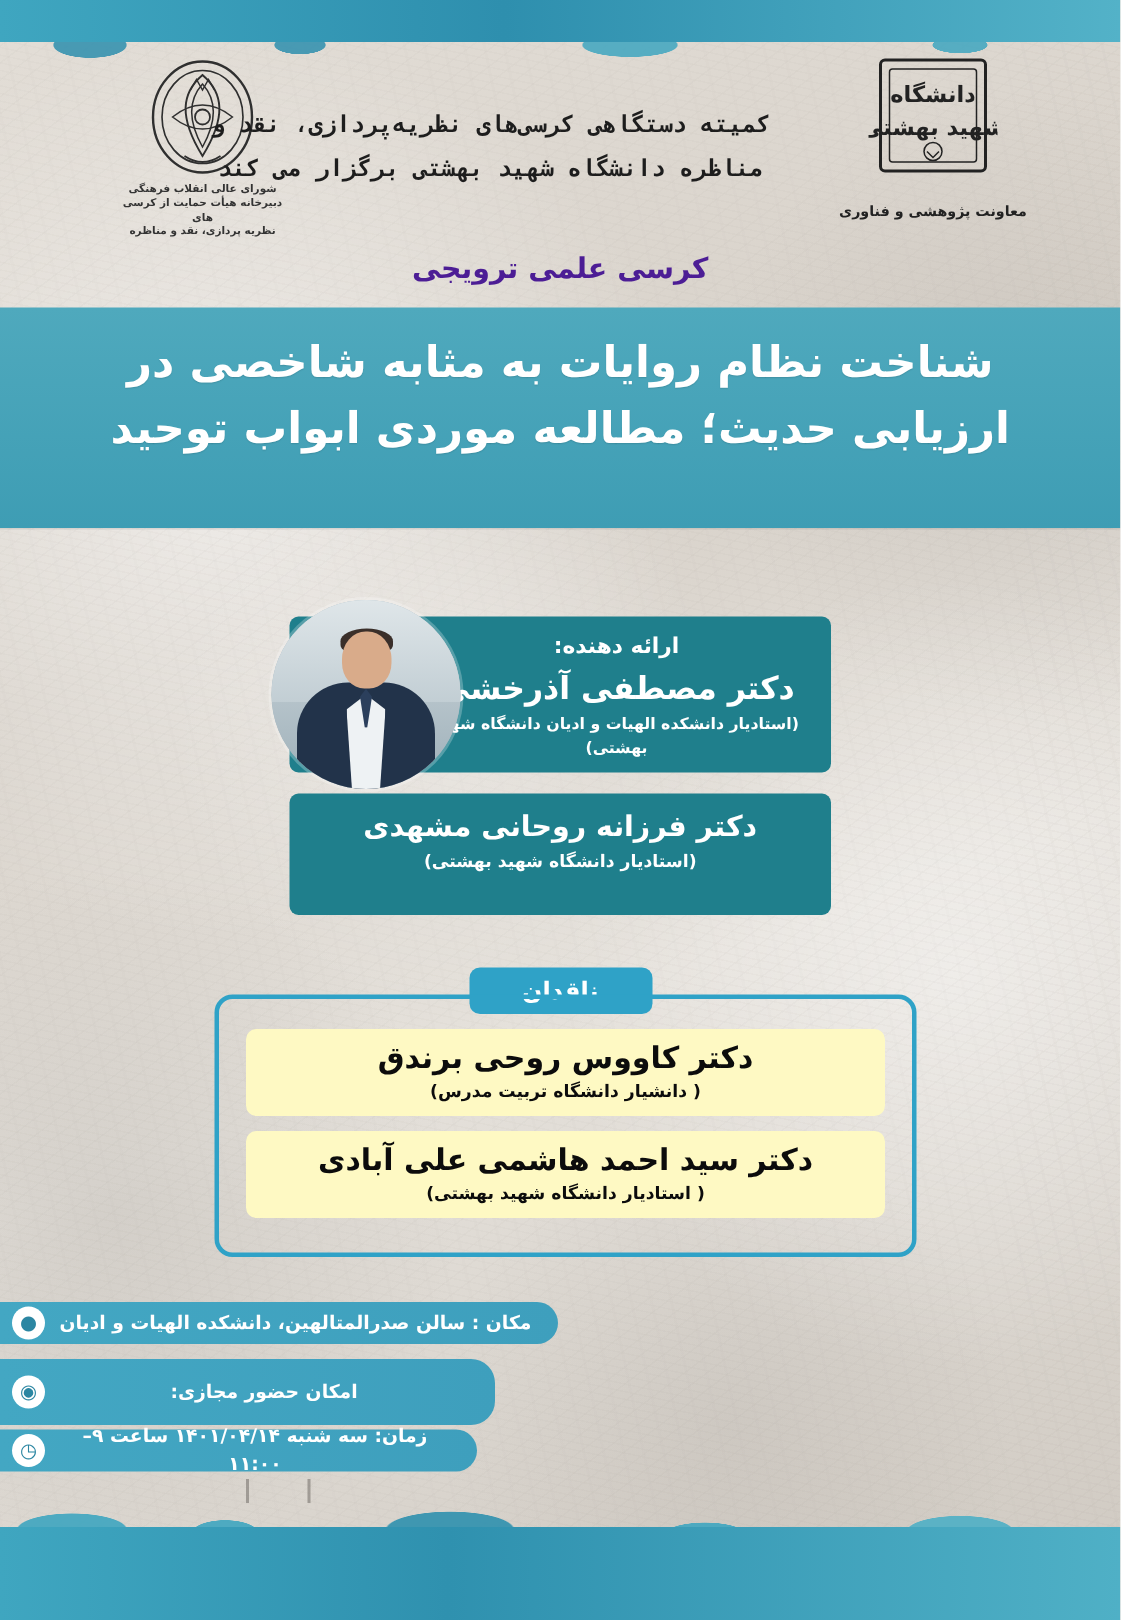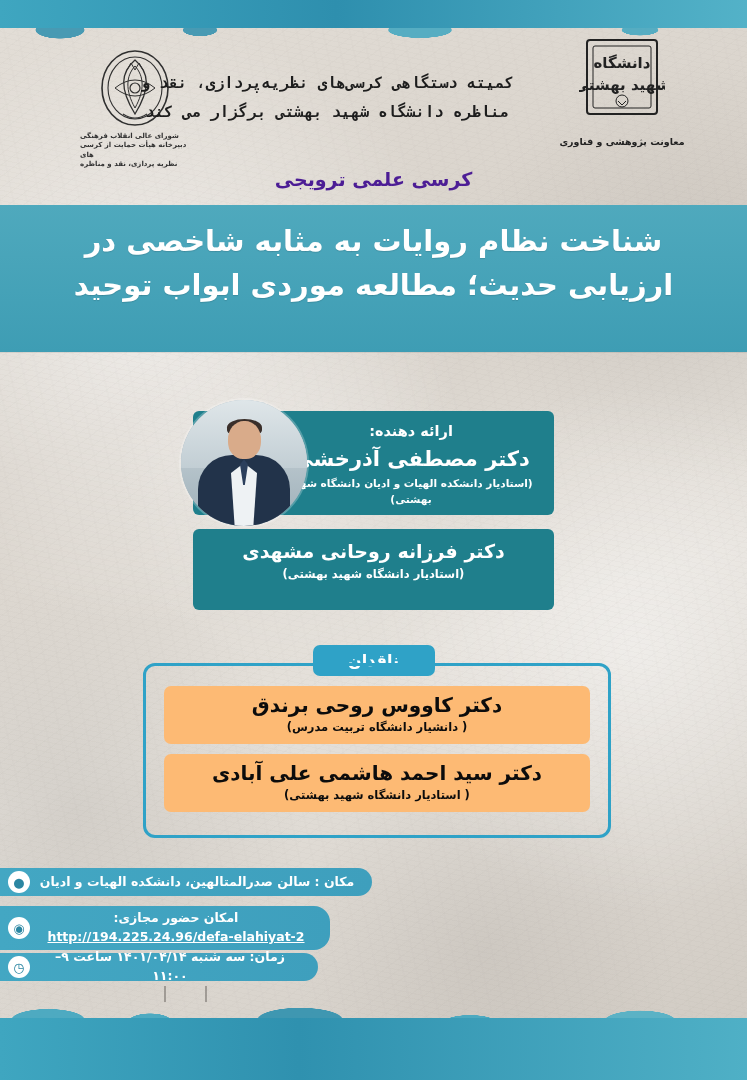--- a/index.html
+++ b/index.html
@@ -79,24 +79,24 @@
     text-align: center;
     font-size: 15.5px;
     font-weight: bold;
     line-height: 1.85;
     color: #1d1d1d;
     font-family: Liberation Mono, monospace;
   }
   .logo-left {
     position: absolute;
     left: 80px;
-    top: 20px;
+    top: 10px;
     width: 110px;
     height: 115px;
-    text-align: left;
+    text-align: center;
     color: #2b2b2b;
   }
   .logo-left .sbu-mark {
     position: relative;
     width: 76px;
     height: 82px;
     margin: 0 auto;
   }
   .logo-left .sbu-mark svg { display: block; }
   .logo-left .sbu-caption {
@@ -294,21 +294,21 @@
     font-size: 16px;
     font-weight: bold;
     text-align: center;
     line-height: 31px;
   }
   .critic-row {
     position: absolute;
     left: 18px;
     width: 426px;
     height: 58px;
-    background: #fdba74;
+    background: #fef9c3;
     border-radius: 7px;
     color: #0c0c0c;
     text-align: center;
     box-sizing: border-box;
     padding-top: 5px;
   }
   .critic-row.r1 { top: 20px; }
   .critic-row.r2 { top: 88px; }
   .critic-name { font-size: 20px; font-weight: bold; line-height: 1.42; }
   .critic-affil { font-size: 11.5px; font-weight: bold; line-height: 1.5; }
@@ -477,21 +477,20 @@
 
   <div class="info-bar b1">
     <span class="info-icon">●</span>
     <span class="lines2">مکان :  سالن صدرالمتالهین، دانشکده الهیات و ادیان</span>
   </div>
 
   <div class="info-bar b2">
     <span class="info-icon">◉</span>
     <span class="lines2">
       <span style="display:block">امکان حضور مجازی:</span>
-      <a class="info-link" href="#" dir="ltr">http://194.225.24.96/defa-elahiyat-2</a>
     </span>
   </div>
 
   <div class="info-bar b3">
     <span class="info-icon">◷</span>
     <span class="lines2">زمان: سه شنبه ۱۴۰۱/۰۴/۱۴ ساعت ۹– ۱۱:۰۰</span>
   </div>
 
   <div class="bottom-tick" style="left:164px"></div>
   <div class="bottom-tick" style="left:205px"></div>

